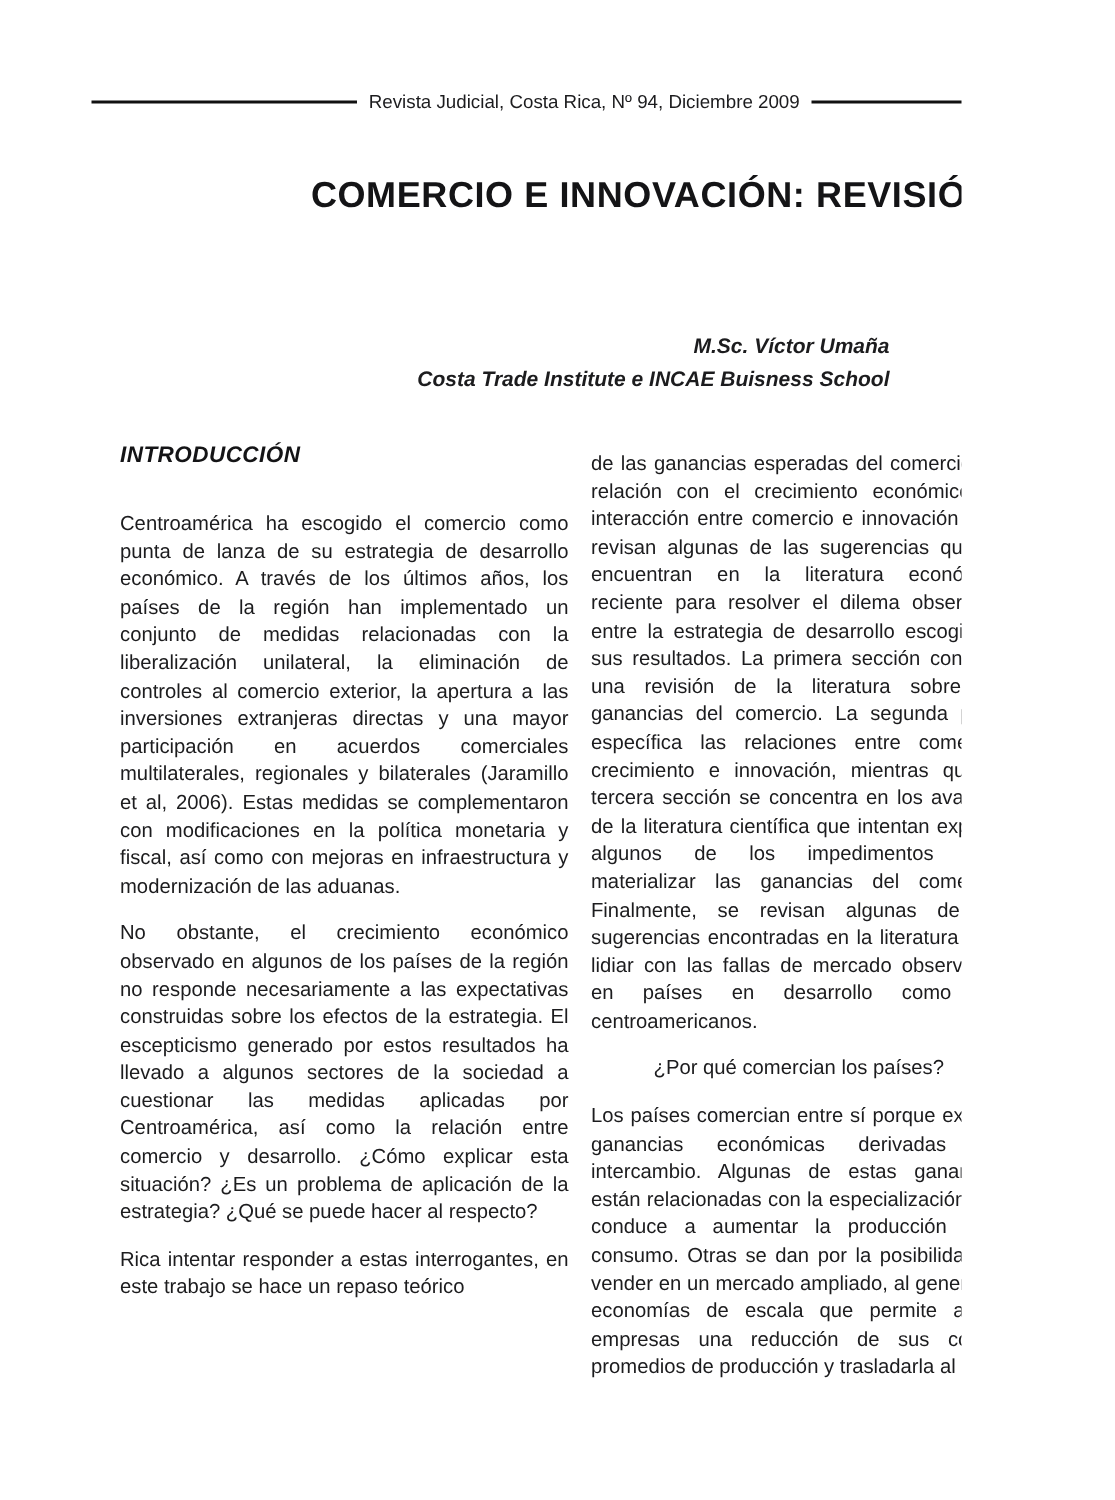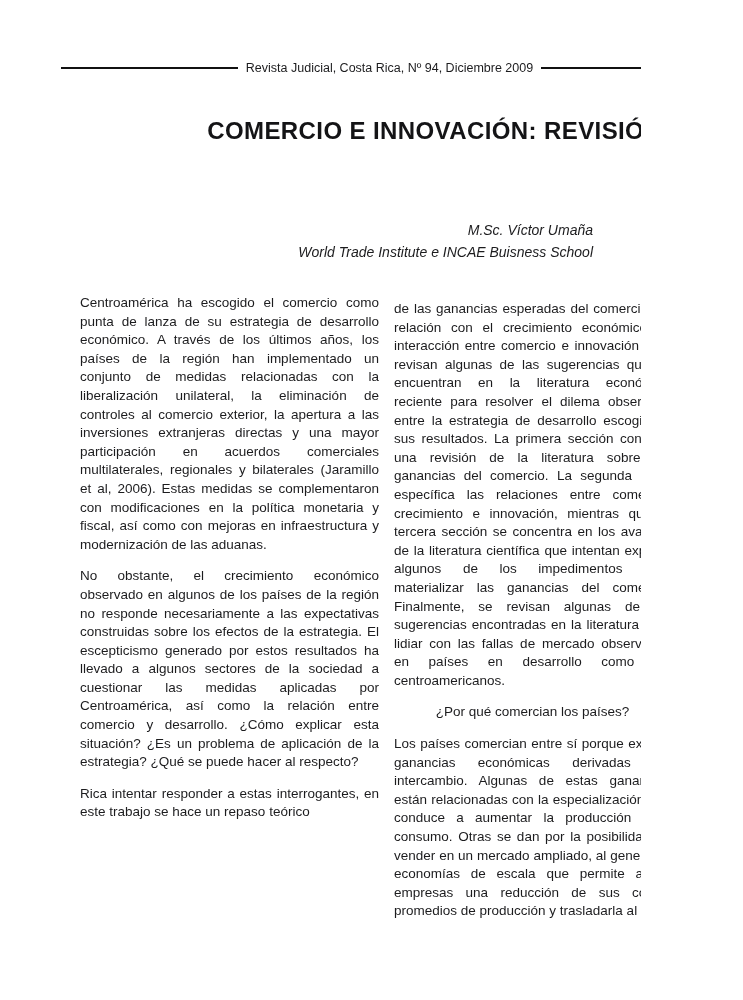--- a/index.html
+++ b/index.html
@@ -53,21 +53,21 @@
     letter-spacing: 0.4px;
     color: #141416;
   }
   .article-title div { white-space: nowrap; text-align: right; }
   
   .author-block {
     position: absolute;
     top: 219px;
     right: 48px;
     text-align: right;
-    font-weight: normal;
+    font-weight: bold;
     font-style: italic;
     font-size: 14px;
     line-height: 22px;
     color: #1c1c1e;
   }
   
   .columns {
     position: absolute;
     top: 294px;
     left: 80px;
@@ -103,26 +103,27 @@
     <div class="journal-header-text">Revista Judicial, Costa Rica, Nº 94, Diciembre 2009</div>
     <div class="header-rule right"></div>
   </div>
 
   <div class="article-title">
     <div>COMERCIO E INNOVACIÓN: REVISIÓN DE LA</div>
   </div>
 
   <div class="author-block">
     <div>M.Sc. Víctor Umaña</div>
-    <div>World Trade Institute e INCAE Buisness School</div>
+    <div>Costa Trade Institute e INCAE Buisness School</div>
   </div>
 
   <div class="columns">
 
     <div class="col col-left">
+      <div class="intro-heading">INTRODUCCIÓN</div>
       <p>Centroamérica ha escogido el comercio como punta de lanza de su estrategia de desarrollo económico. A través de los últimos años, los países de la región han implementado un conjunto de medidas relacionadas con la liberalización unilateral, la eliminación de controles al comercio exterior, la apertura a las inversiones extranjeras directas y una mayor participación en acuerdos comerciales multilaterales, regionales y bilaterales (Jaramillo et al, 2006). Estas medidas se complementaron con modificaciones en la política monetaria y fiscal, así como con mejoras en infraestructura y modernización de las aduanas.</p>
       <p>No obstante, el crecimiento económico observado en algunos de los países de la región no responde necesariamente a las expectativas construidas sobre los efectos de la estrategia. El escepticismo generado por estos resultados ha llevado a algunos sectores de la sociedad a cuestionar las medidas aplicadas por Centroamérica, así como la relación entre comercio y desarrollo. ¿Cómo explicar esta situación? ¿Es un problema de aplicación de la estrategia? ¿Qué se puede hacer al respecto?</p>
       <p>Rica intentar responder a estas interrogantes, en este trabajo se hace un repaso teórico</p>
     </div>
 
     <div class="col col-right">
       <p>de las ganancias esperadas del comercio, su relación con el crecimiento económico, la interacción entre comercio e innovación y se revisan algunas de las sugerencias que se encuentran en la literatura económica reciente para resolver el dilema observado entre la estrategia de desarrollo escogida y sus resultados. La primera sección contiene una revisión de la literatura sobre las ganancias del comercio. La segunda parte específica las relaciones entre comercio, crecimiento e innovación, mientras que la tercera sección se concentra en los avances de la literatura científica que intentan explicar algunos de los impedimentos para materializar las ganancias del comercio. Finalmente, se revisan algunas de las sugerencias encontradas en la literatura para lidiar con las fallas de mercado observadas en países en desarrollo como los centroamericanos.</p>
       <p class="single-line">¿Por qué comercian los países?</p>
       <p>Los países comercian entre sí porque existen ganancias económicas derivadas del intercambio. Algunas de estas ganancias están relacionadas con la especialización que conduce a aumentar la producción y el consumo. Otras se dan por la posibilidad de vender en un mercado ampliado, al generarse economías de escala que permite a las empresas una reducción de sus costos promedios de producción y trasladarla al</p>
     </div>

